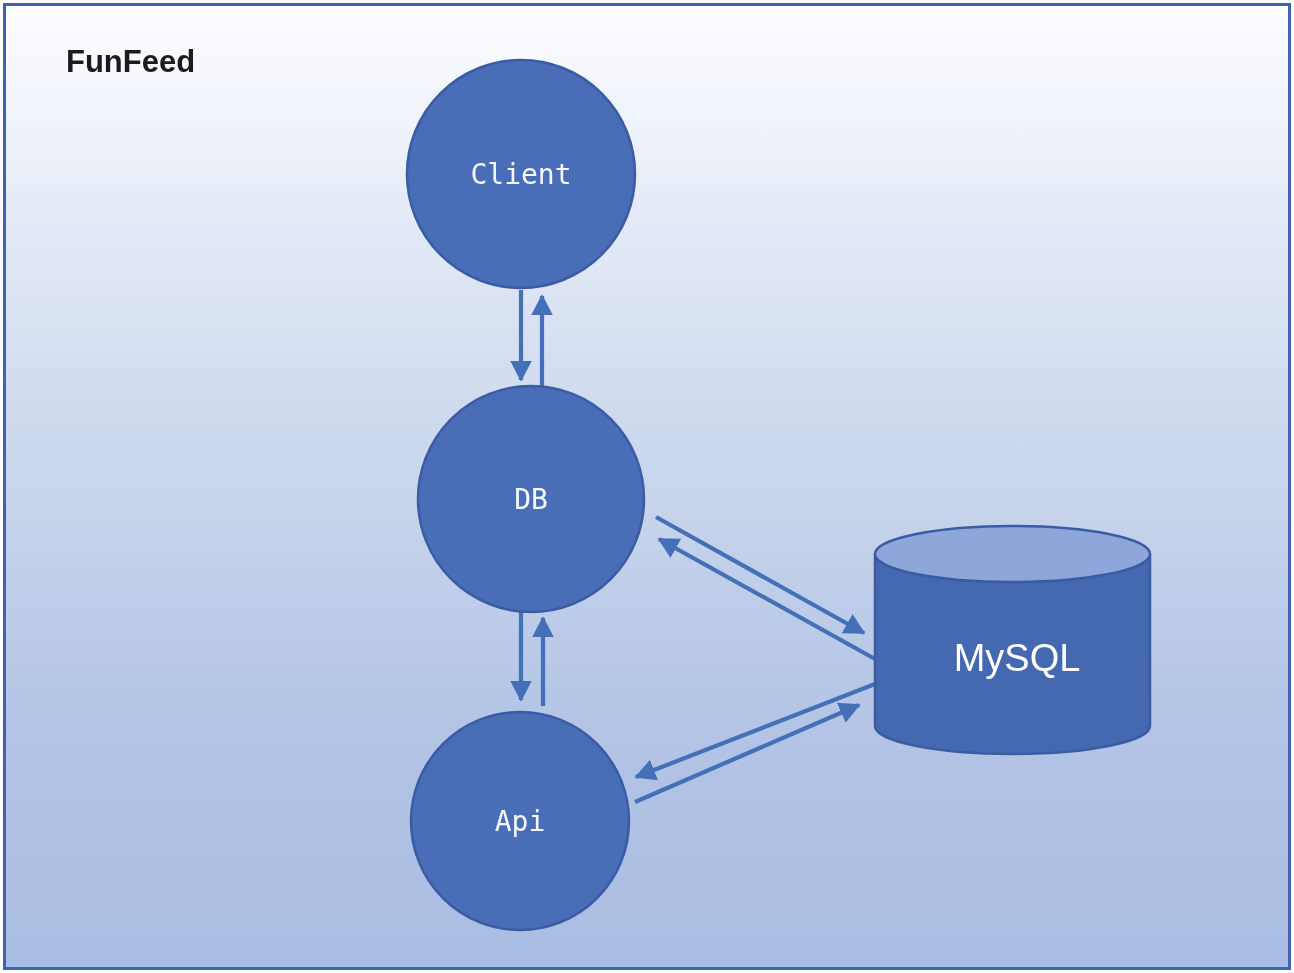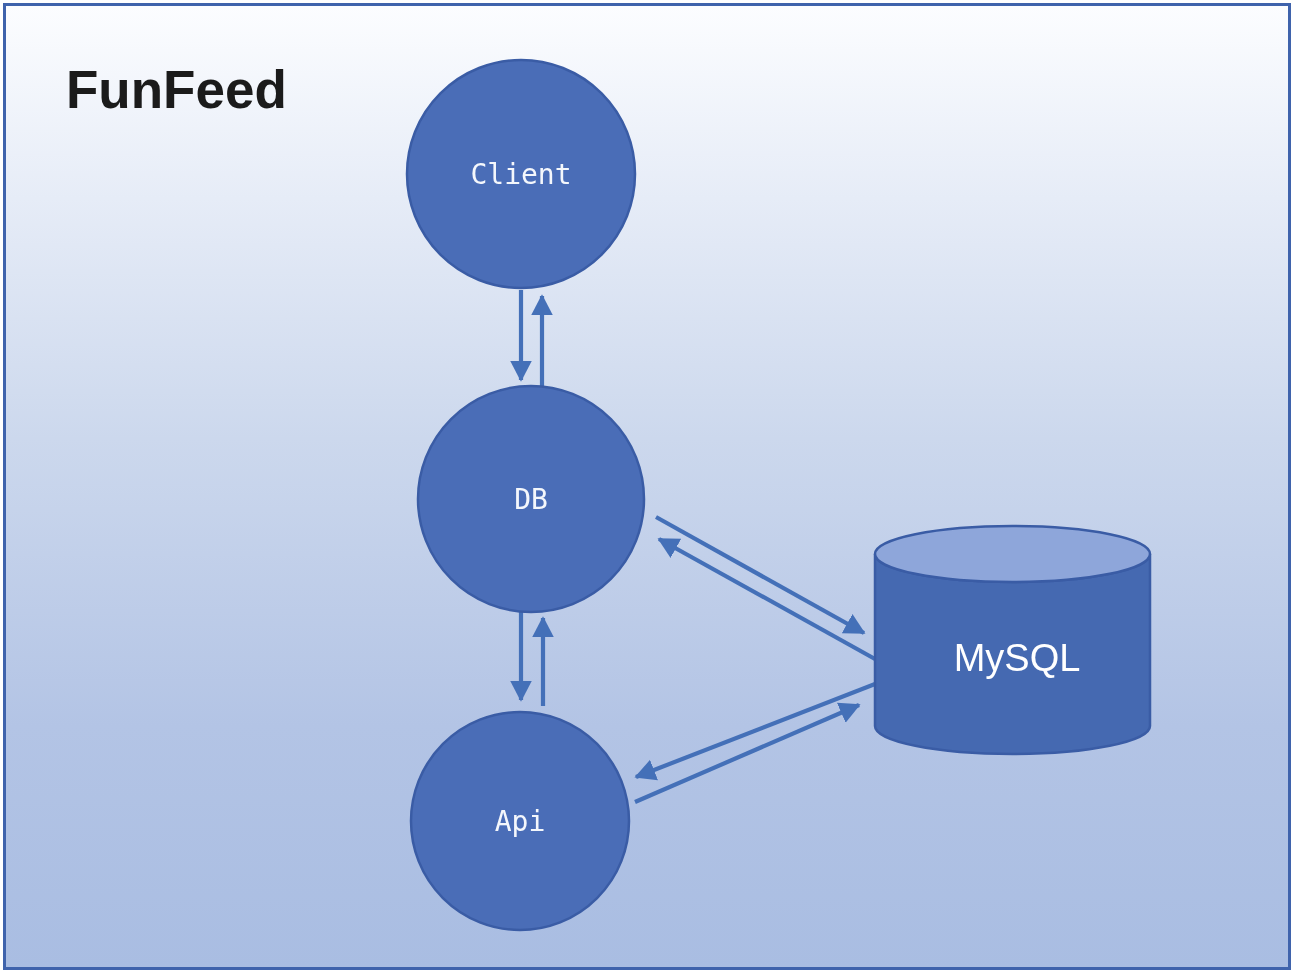--- a/index.html
+++ b/index.html
@@ -33,22 +33,22 @@
     background: linear-gradient(180deg,
       var(--background-top) 0%,
       #e6ecf7 20%,
       #ccd8ed 45%,
       #b3c4e5 75%,
       var(--background-bottom) 100%);
   }
   .diagram-title {
     position: absolute;
     left: 60px;
-    top: 53px;
-    font-size: 53px;
+    top: 38px;
+    font-size: 31px;
     font-weight: bold;
     letter-spacing: 0px;
     color: var(--title-text);
   }
   svg.diagram {
     position: absolute;
     left: 0;
     top: 0;
     width: 1288px;
     height: 955px;

